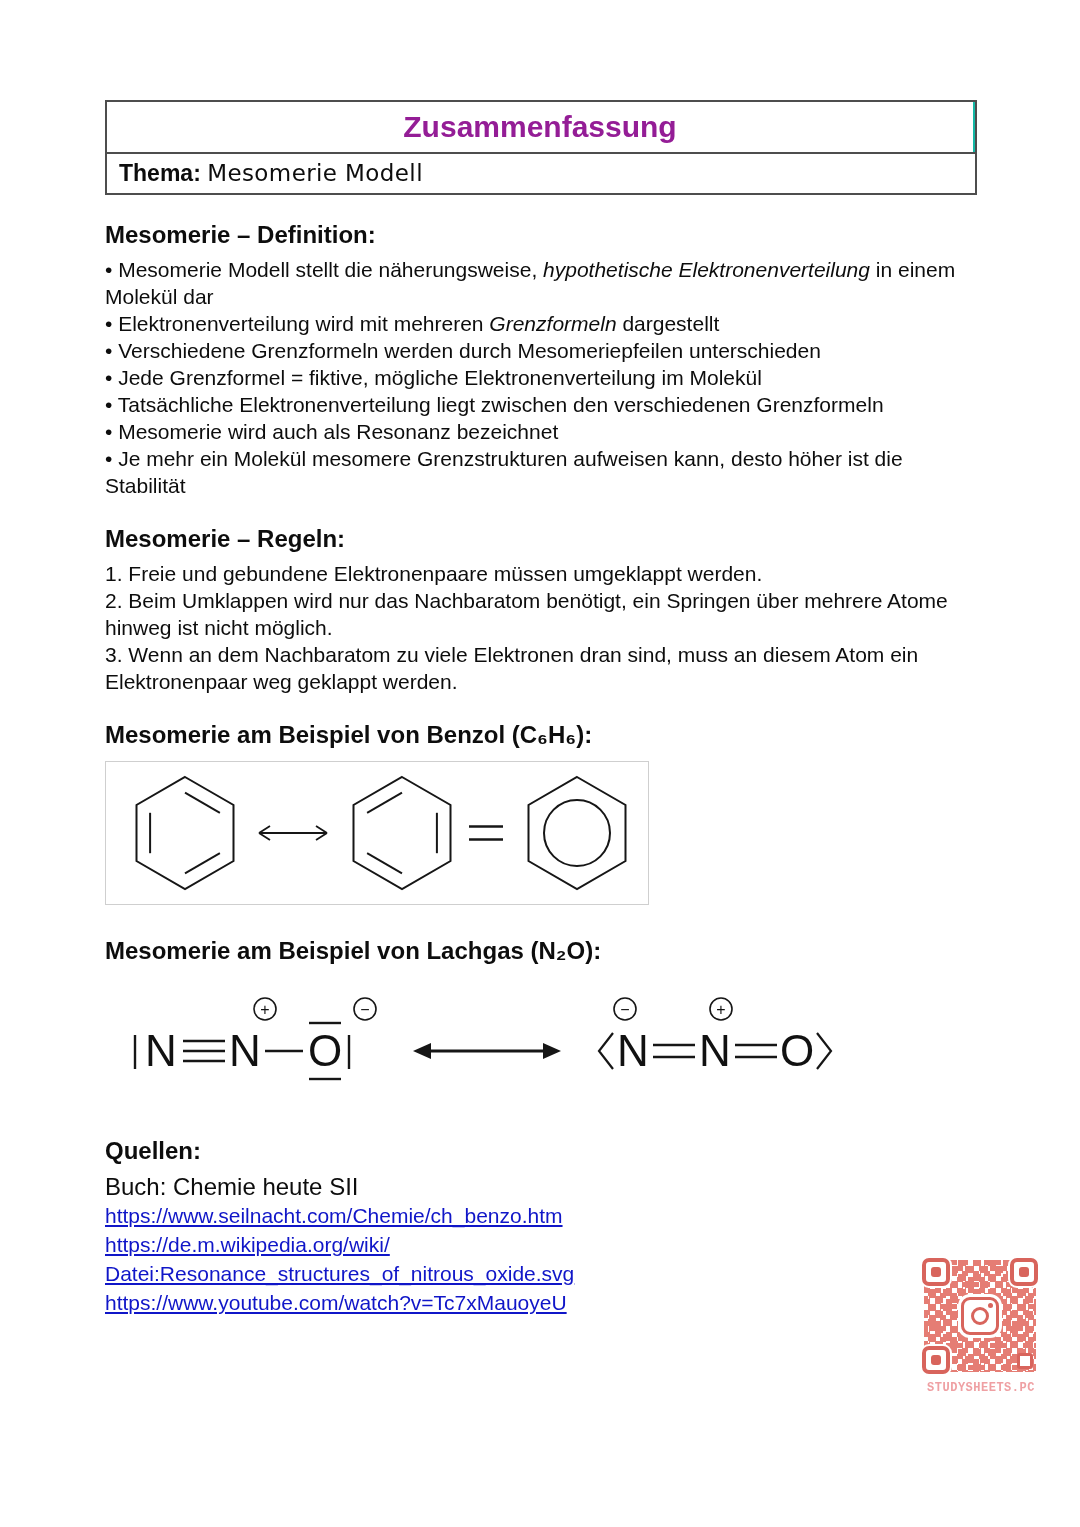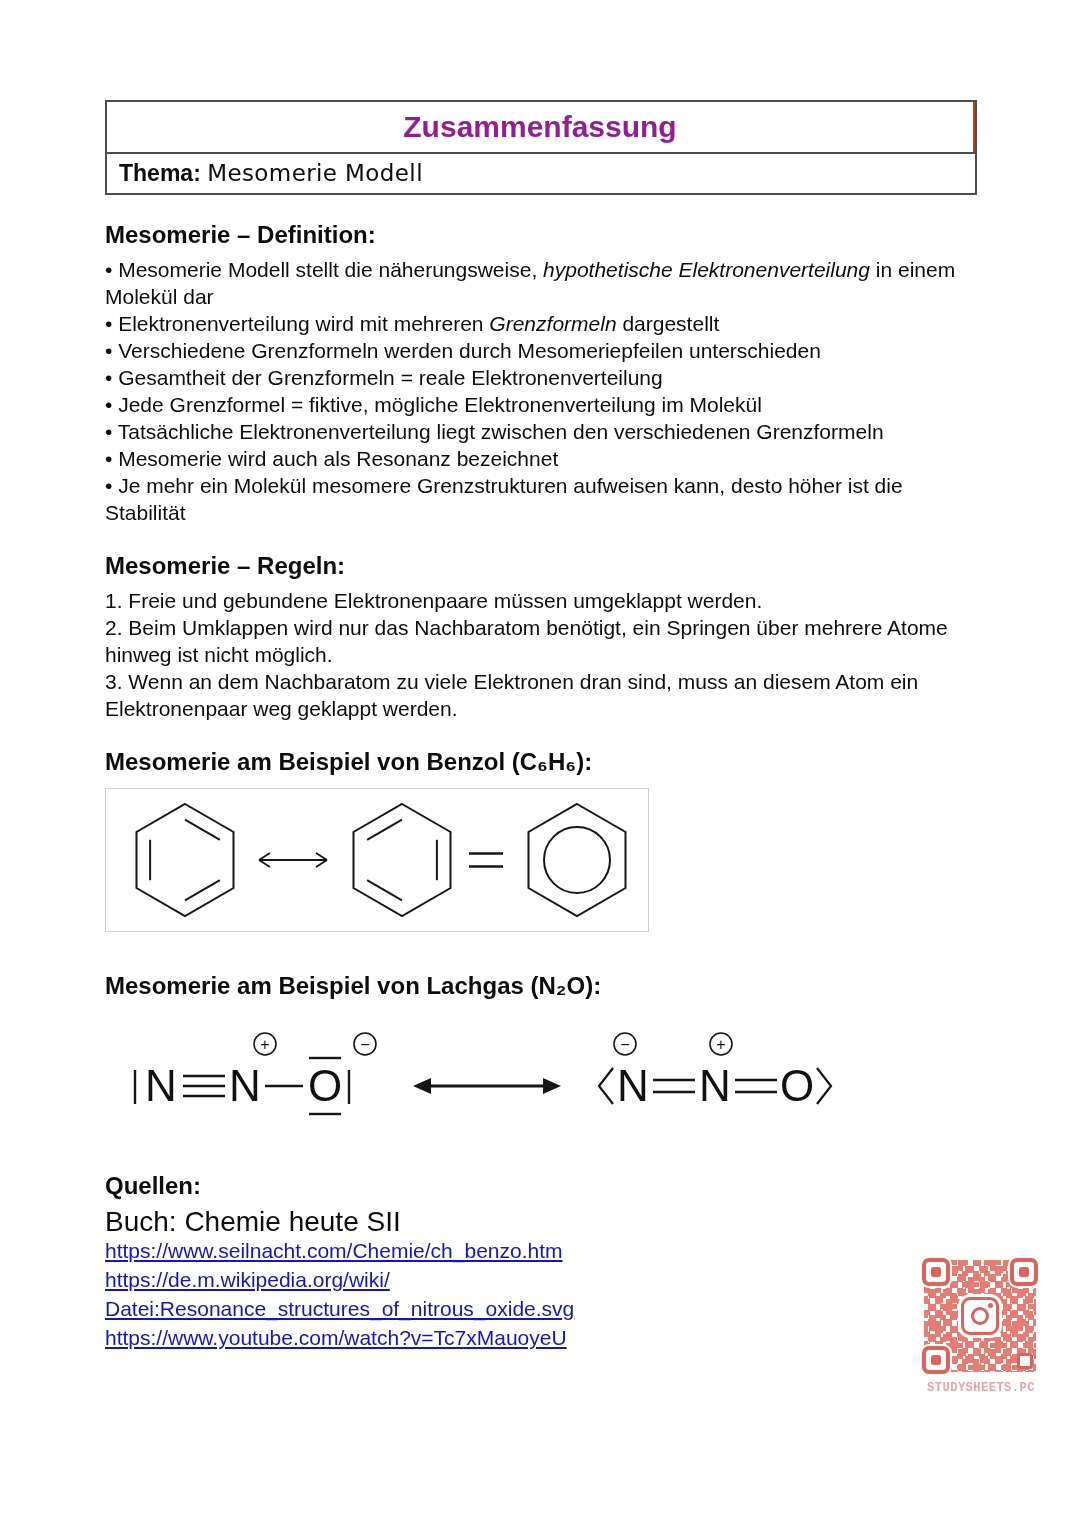--- a/index.html
+++ b/index.html
@@ -15,41 +15,41 @@
     position:relative;width:1080px;height:1527px;background:#fff;
     font-family:"Liberation Sans",sans-serif;color:#0d0d0d;overflow:hidden;
   }
   .content{position:absolute;left:105px;top:100px;width:872px;}
 
   
   .htable{border:2px solid #4d4d4d;}
   .htable-top{display:flex;border-bottom:2px solid #4d4d4d;}
   .hcell{flex:1;display:flex;align-items:center;justify-content:center;height:50px;
          font-size:30px;font-weight:bold;color:var(--c-purple);}
-  .hcell-left{border-right:2px solid #c2410c;}
+  .hcell-left{border-right:2px solid #14b8a6;}
   .thema{padding:6px 12px;font-size:23px;}
   .thema-label{font-weight:bold;}
   .thema-value{letter-spacing:.4px;font-family:"DejaVu Sans",sans-serif;}
 
   
   .sec-head{font-size:24px;font-weight:bold;margin:26px 0 7px 0;}
   .body-text{font-size:21px;line-height:27px;}
   .para{margin:0;}
   .sub{padding-left:74px;font-weight:bold;}
   .em{font-style:italic;margin-top:12px;}
 
   
   .benz-fig{margin-top:12px;width:544px;border:1px solid #cfcfcf;background:#fff;padding:1px;}
   .benz-fig svg{display:block;}
 
   
   .n2o-fig{margin-top:24px;margin-left:8px;}
 
   
-  .quellen .book{font-size:28px;line-height:29px;}
+  .quellen .book{font-size:24px;line-height:29px;}
   .quellen a{display:block;color:var(--c-link);text-decoration:underline;font-size:21px;line-height:29px;}
 
   
   .qr-block{position:absolute;left:920px;top:1256px;width:122px;}
   .qr-box{position:relative;width:120px;height:120px;background:#fff;}
   .qr-noise{position:absolute;inset:4px;
     background-image:
       repeating-conic-gradient(var(--c-qr) 0% 25%, rgba(0,0,0,0) 25% 50%),
       repeating-conic-gradient(var(--c-qr) 0% 25%, rgba(0,0,0,0) 25% 50%);
     background-size:11px 11px,15px 15px;
@@ -91,21 +91,20 @@
         <span class="thema-label">Thema:</span>
         <span class="thema-value">Mesomerie Modell</span>
       </div>
     </div>
 
     <div class="sec-head">Mesomerie – Definition:</div>
     <div class="body-text">
       <p class="para"><span>• Mesomerie Modell stellt die näherungsweise, </span><span class="em">hypothetische Elektronenverteilung</span><span> in einem Molekül dar</span></p>
       <p class="para"><span>• Elektronenverteilung wird mit mehreren </span><span class="em">Grenzformeln</span><span> dargestellt</span></p>
       <p class="para">• Verschiedene Grenzformeln werden durch Mesomeriepfeilen unterschieden</p>
-      <p class="para">• Gesamtheit der Grenzformeln = reale Elektronenverteilung</p>
       <p class="para">• Jede Grenzformel = fiktive, mögliche Elektronenverteilung im Molekül</p>
       <p class="para">• Tatsächliche Elektronenverteilung liegt zwischen den verschiedenen Grenzformeln</p>
       <p class="para">• Mesomerie wird auch als Resonanz bezeichnet</p>
       <p class="para">• Je mehr ein Molekül mesomere Grenzstrukturen aufweisen kann, desto höher ist die Stabilität</p>
     </div>
 
     <div class="sec-head">Mesomerie – Regeln:</div>
     <div class="body-text">
       <p class="para">1. Freie und gebundene Elektronenpaare müssen umgeklappt werden.</p>
       <p class="para">2. Beim Umklappen wird nur das Nachbaratom benötigt, ein Springen über mehrere Atome hinweg ist nicht möglich.</p>
@@ -140,21 +139,21 @@
           <line class="sline" stroke-width="2.6" x1="362" y1="76.5" x2="396" y2="76.5"></line>
         </g>
 
         <g>
           <polygon class="sline" stroke-width="2" points="470,14 518.5,42 518.5,98 470,126 421.5,98 421.5,42"></polygon>
           <circle class="sline" stroke-width="2" cx="470" cy="70" r="33"></circle>
         </g>
       </svg>
     </div>
 
-    <div class="sec-head" style="margin-top:40px;">Mesomerie am Beispiel von Lachgas (N₂O):</div>
+    <div class="sec-head" style="margin-top:32px;">Mesomerie am Beispiel von Lachgas (N₂O):</div>
     <div class="n2o-fig">
       <svg width="790" height="118" viewBox="0 0 790 118">
 
         <g>
           <line class="sline" stroke-width="2.4" x1="22" y1="46" x2="22" y2="80"></line>
           <text class="atom" x="48" y="77" text-anchor="middle">N</text>
           <line class="sline" stroke-width="2.4" x1="70" y1="52" x2="112" y2="52"></line>
           <line class="sline" stroke-width="2.4" x1="70" y1="62" x2="112" y2="62"></line>
           <line class="sline" stroke-width="2.4" x1="70" y1="72" x2="112" y2="72"></line>
           <text class="atom" x="132" y="77" text-anchor="middle">N</text>

